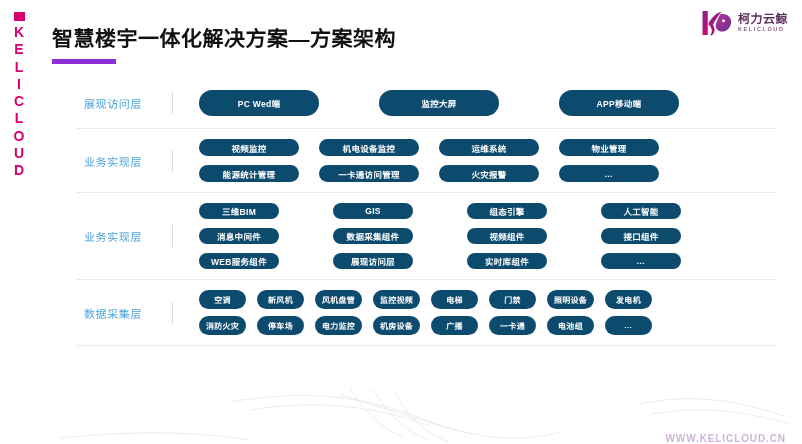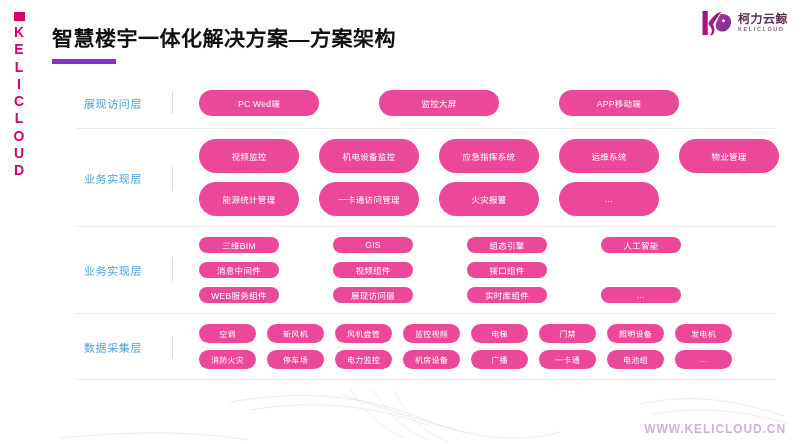--- a/index.html
+++ b/index.html
@@ -126,60 +126,60 @@
     flex-direction: column;
     gap: 9px;
   }
 
   .btn-row {
     display: flex;
     gap: 0;
   }
 
   .pill {
-    background: #ec4899;
+    background: #0c4a6e;
     color: #ffffff;
     font-size: 8.5px;
-    font-weight: 400;
+    font-weight: 700;
     letter-spacing: .3px;
     border-radius: 999px;
     height: 23px;
     display: flex;
     align-items: center;
     justify-content: center;
     text-align: right;
     white-space: nowrap;
     user-select: none;
   }
   .pill.ellipsis { letter-spacing: 1px; }
 
   
   .l1 .btn-row { gap: 60px; padding: 12px 0 12px 0; }
   .l1 .pill { width: 120px; height: 26px; }
 
   
   .l2 .layer-rows { padding: 10px 0 10px 0; }
   .l2 .btn-row { gap: 20px; }
-  .l2 .pill { width: 100px; height: 34px; }
+  .l2 .pill { width: 100px; height: 17px; }
 
   
   .l3 .layer-rows { padding: 10px 0 10px 0; }
   .l3 .btn-row { gap: 54px; }
   .l3 .pill { width: 80px; height: 16px; }
 
   
   .l4 .layer-rows { padding: 10px 0 10px 0; gap: 7px; }
   .l4 .btn-row { gap: 11px; }
-  .l4 .pill { width: 57px; height: 19px; font-size: 8px; }
+  .l4 .pill { width: 47px; height: 19px; font-size: 8px; }
 
   
   .footer-url {
     position: absolute;
-    right: 16px; bottom: 8px;
-    font-size: 12px;
+    right: 16px; bottom: 0;
+    font-size: 10px;
     font-weight: 700;
     letter-spacing: .9px;
     color: #cfb3d8;
   }
 </style>
 </head>
 <body>
 
 <div class="slide">
 
@@ -244,21 +244,20 @@
       </div>
     </div>
 
     <div class="layer l2">
       <div class="layer-label">业务实现层</div>
       <div class="layer-divider"></div>
       <div class="layer-rows">
         <div class="btn-row">
           <div class="pill">视频监控</div>
           <div class="pill">机电设备监控</div>
-          <div class="pill">应急指挥系统</div>
           <div class="pill">运维系统</div>
           <div class="pill">物业管理</div>
         </div>
         <div class="btn-row">
           <div class="pill">能源统计管理</div>
           <div class="pill">一卡通访问管理</div>
           <div class="pill">火灾报警</div>
           <div class="pill ellipsis">…</div>
         </div>
       </div>
@@ -269,20 +268,21 @@
       <div class="layer-divider"></div>
       <div class="layer-rows">
         <div class="btn-row">
           <div class="pill">三维BIM</div>
           <div class="pill">GIS</div>
           <div class="pill">组态引擎</div>
           <div class="pill">人工智能</div>
         </div>
         <div class="btn-row">
           <div class="pill">消息中间件</div>
+          <div class="pill">数据采集组件</div>
           <div class="pill">视频组件</div>
           <div class="pill">接口组件</div>
         </div>
         <div class="btn-row">
           <div class="pill">WEB服务组件</div>
           <div class="pill">展现访问层</div>
           <div class="pill">实时库组件</div>
           <div class="pill ellipsis">…</div>
         </div>
       </div>

